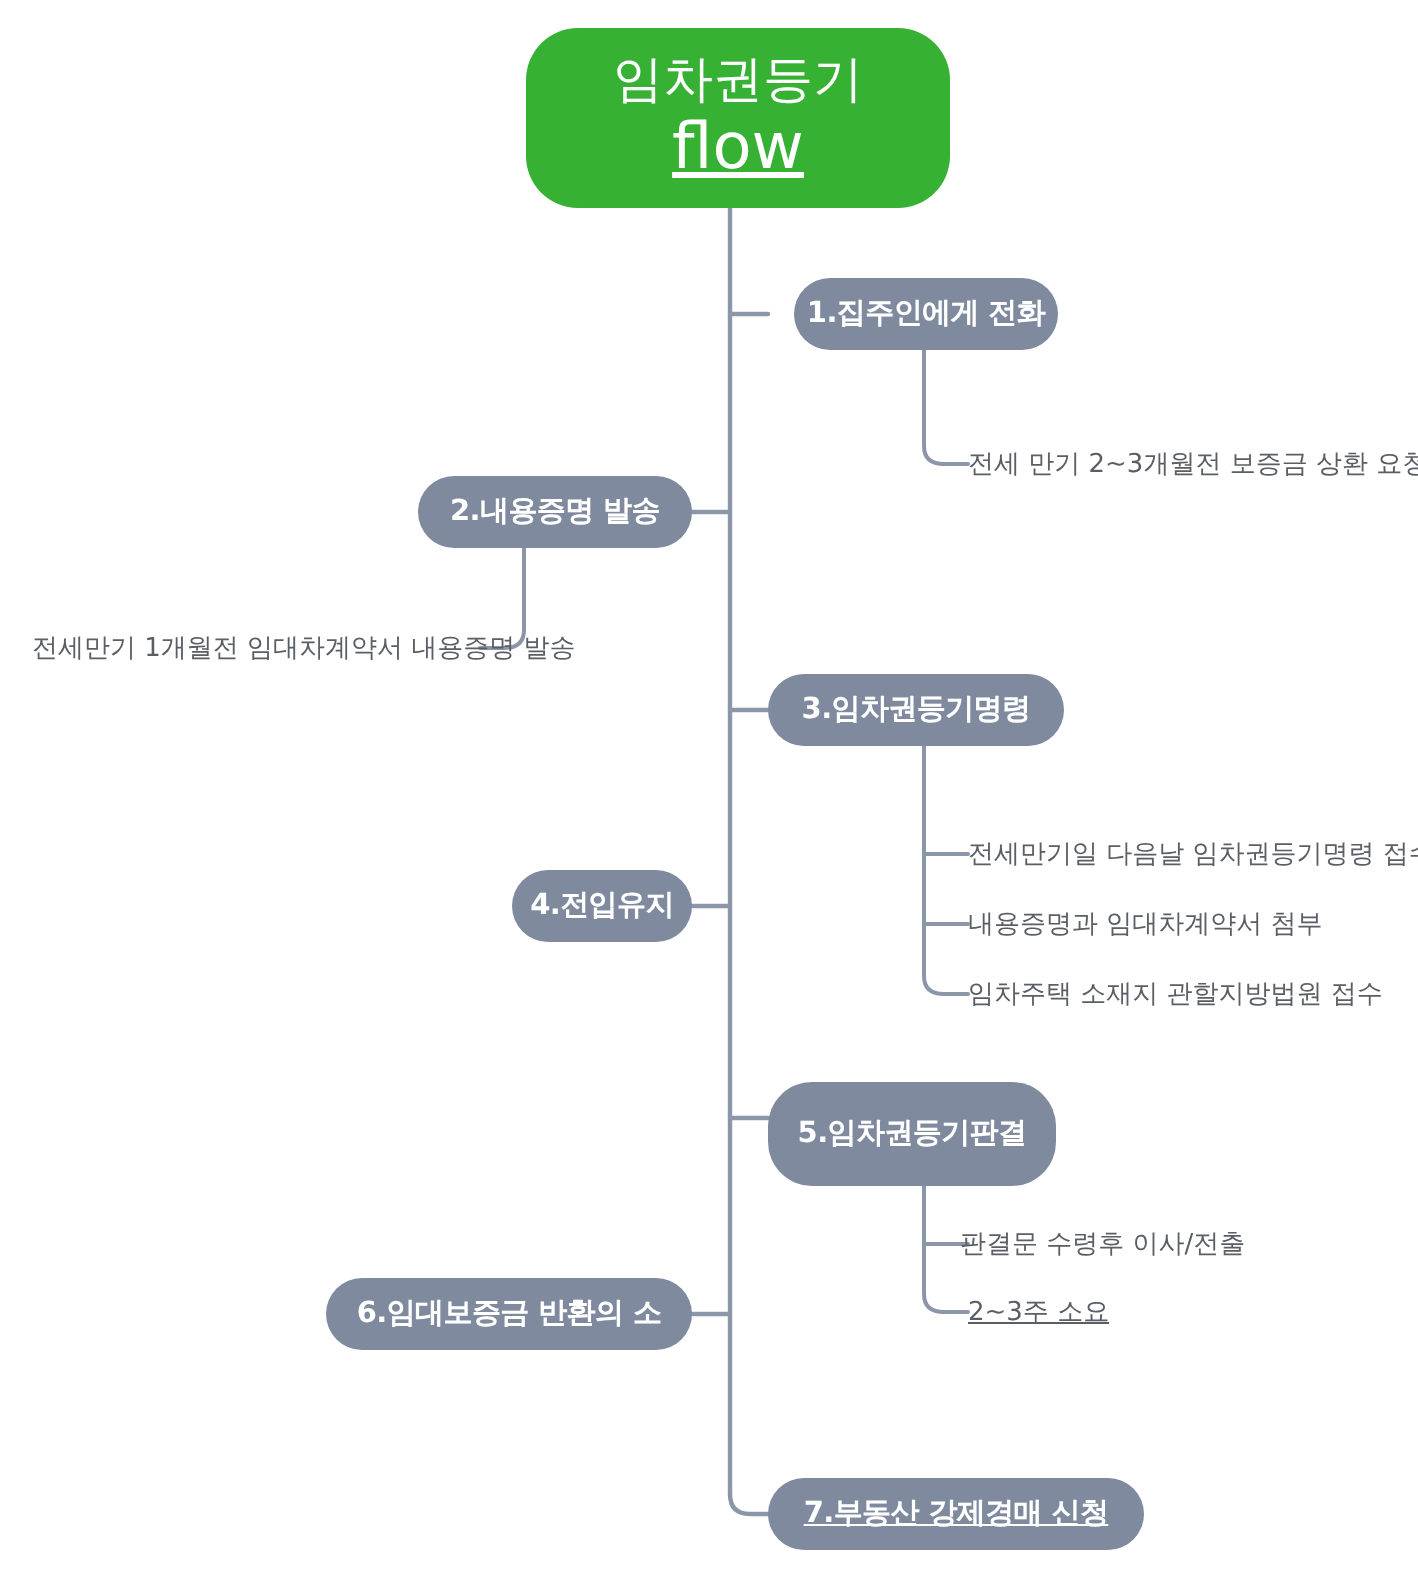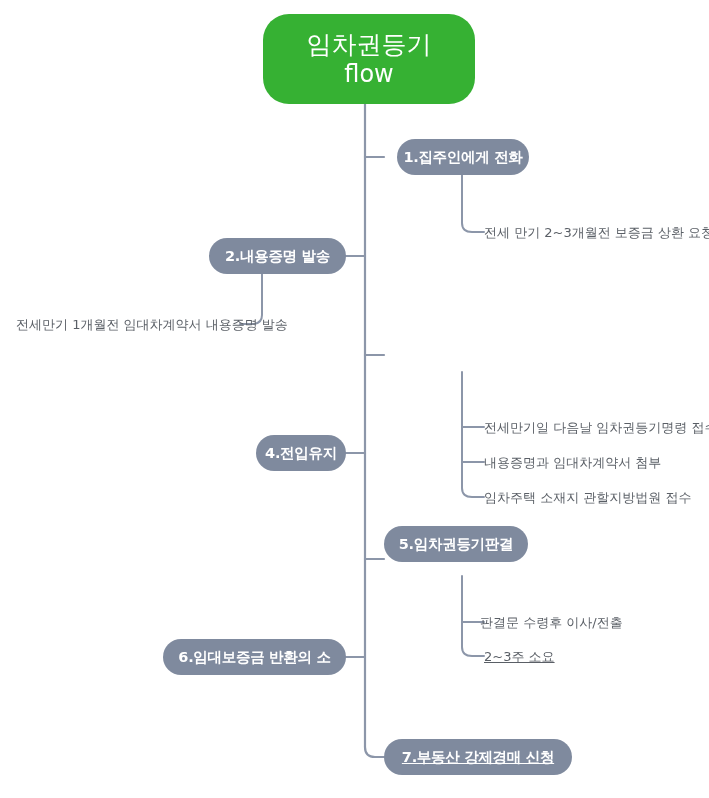--- a/index.html
+++ b/index.html
@@ -40,21 +40,21 @@
   }
   .node.root {
     background: #36b133;
     border-radius: 26px;
     font-weight: normal;
     font-size: 25px;
     line-height: 1.18;
     letter-spacing: 0px;
     flex-direction: column;
   }
-  .node.root .l2 { font-size: 24px; }
+  .node.root .l2 { font-size: 32px; text-decoration: underline; }
   .node.branch {
     background: #7f8a9e;
     font-size: 14.5px;
   }
   .leaf {
     position: absolute;
     color: #5a5f66;
     font-size: 13px;
     line-height: 1.2;
     white-space: nowrap;
@@ -105,24 +105,25 @@
 
   <div class="node root" style="left:263px; top:14px; width:212px; height:90px;">
     <span class="l1">임차권등기</span>
     <span class="l2">flow</span>
   </div>
 
   <div class="node branch" style="left:384px; top:139px; width:132px; height:36px;margin-left:13px;">1.집주인에게 전화</div>
 
   <div class="node branch" style="left:209px; top:238px; width:137px; height:36px;">2.내용증명 발송</div>
 
+  <div class="node branch" style="left:384px; top:337px; width:148px; height:36px;">3.임차권등기명령</div>
 
   <div class="node branch" style="left:256px; top:435px; width:90px; height:36px;">4.전입유지</div>
 
-  <div class="node branch" style="left:384px; top:526px; width:144px; height:36px;">5.임차권등기판결</div>
+  <div class="node branch" style="left:384px; top:541px; width:144px; height:52px;">5.임차권등기판결</div>
 
   <div class="node branch" style="left:163px; top:639px; width:183px; height:36px;">6.임대보증금 반환의 소</div>
 
   <div class="node branch" style="left:384px; top:739px; width:188px; height:36px;text-decoration:underline;">7.부동산 강제경매 신청</div>
 
   <div class="leaf right" style="left:484px; top:225px;">전세 만기 2~3개월전 보증금 상환 요청</div>
 
   <div class="leaf left" style="left:16px; top:317px; width:224px;">전세만기 1개월전 임대차계약서 내용증명 발송</div>
 
   <div class="leaf right" style="left:484px; top:420px;">전세만기일 다음날 임차권등기명령 접수</div>

